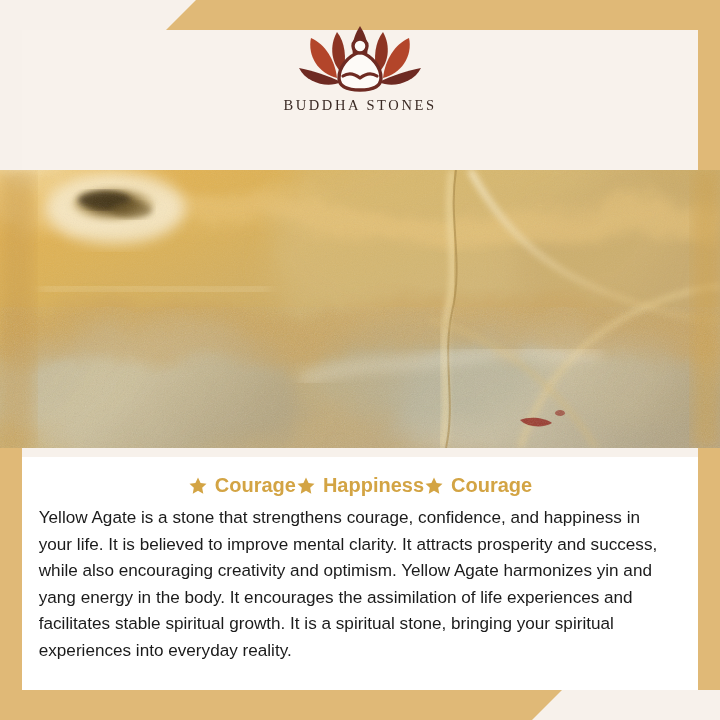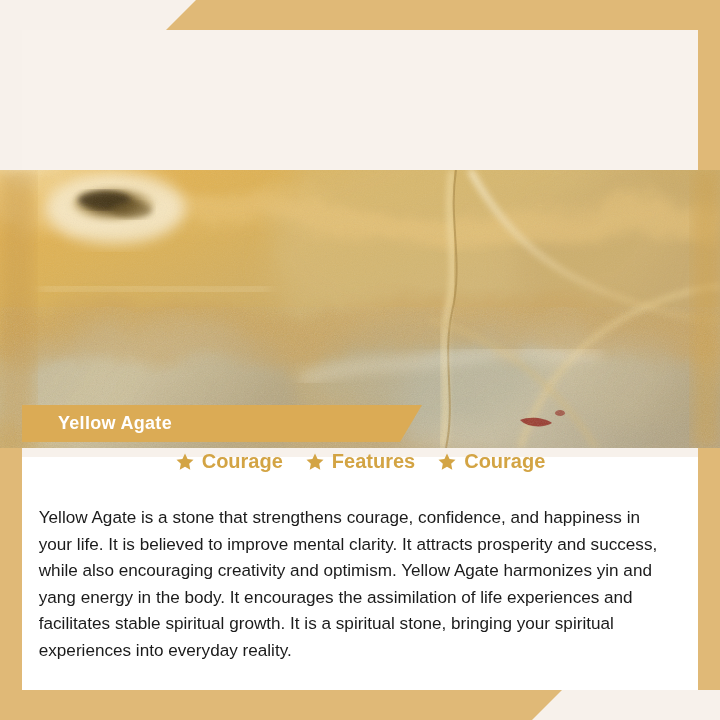--- a/index.html
+++ b/index.html
@@ -85,22 +85,22 @@
   
   .content{
     position:absolute;left:22px;top:448px;width:676px;height:242px;
     background:#ffffff;
     z-index:4;
   }
   .content-topstrip{
     position:absolute;left:0;top:0;width:676px;height:9px;background:#f7f1eb;
   }
   .benefits{
-    position:absolute;left:0;top:2px;width:676px;
-    display:flex;align-items:center;justify-content:center;gap:22px;
+    position:absolute;left:0;top:26px;width:676px;
+    display:flex;align-items:center;justify-content:center;
   }
   .benefit{display:flex;align-items:center;gap:7px;}
   .star{width:20px;height:20px;display:block;flex:none;}
   .benefit-label{
     font-family:"Liberation Sans Narrow","Liberation Sans",sans-serif;
     font-weight:bold;font-size:20px;color:#d3a444;white-space:nowrap;
   }
   .body-text{
     position:absolute;left:0;top:56px;width:676px;
     padding:0 17px;box-sizing:border-box;
@@ -114,20 +114,46 @@
 <body>
 
 <div id="page">
 
   <div class="inner-cream"></div>
   <div class="gold-top"></div>
   <div class="gold-right"></div>
   <div class="gold-bottom"></div>
   <div class="gold-left"></div>
 
+  <div class="logo-area">
+    <svg class="logo-mark" viewBox="0 0 150 66">
+      <g fill="none" stroke-linecap="round" stroke-linejoin="round">
+
+        <path d="M14 42 C22 58, 44 62, 56 56 C44 50, 26 44, 14 42 Z" fill="#6e2a22"></path>
+
+        <path d="M136 42 C128 58, 106 62, 94 56 C106 50, 124 44, 136 42 Z" fill="#6e2a22"></path>
+
+        <path d="M26 12 C22 30, 34 48, 52 52 C50 34, 40 18, 26 12 Z" fill="#b3452a"></path>
+
+        <path d="M124 12 C128 30, 116 48, 98 52 C100 34, 110 18, 124 12 Z" fill="#b3452a"></path>
+
+        <path d="M52 6 C44 20, 46 38, 58 48 C62 32, 60 16, 52 6 Z" fill="#8d3423"></path>
+
+        <path d="M98 6 C106 20, 104 38, 92 48 C88 32, 90 16, 98 6 Z" fill="#8d3423"></path>
+
+        <path d="M75 0 C66 14, 64 30, 75 44 C86 30, 84 14, 75 0 Z" fill="#6e2a22"></path>
+
+        <path d="M75 26 C62 30, 54 42, 54 52 C54 60, 62 64, 75 64 C88 64, 96 60, 96 52 C96 42, 88 30, 75 26 Z" fill="#fdfaf7" stroke="#6e2a22" stroke-width="3.4"></path>
+        <path d="M58 50 C64 46, 70 48, 75 52 C80 48, 86 46, 92 50" stroke="#6e2a22" stroke-width="3.2" fill="none"></path>
+
+        <circle cx="75" cy="20" r="7" fill="#fdfaf7" stroke="#6e2a22" stroke-width="3.4"></circle>
+      </g>
+    </svg>
+    <div class="logo-word">BUDDHA STONES</div>
+  </div>
 
 
   <div class="stone-wrap">
     <svg viewBox="0 0 720 278" preserveAspectRatio="none">
       <defs>
         <linearGradient id="base" x1="0" y1="0" x2="1" y2="1">
           <stop offset="0%" stop-color="#e8b24e"></stop>
           <stop offset="22%" stop-color="#ddb256"></stop>
           <stop offset="45%" stop-color="#cfae66"></stop>
           <stop offset="68%" stop-color="#c4ab77"></stop>
@@ -218,39 +244,36 @@
 
       <g opacity=".5" filter="url(#grain)">
         <rect x="540" y="150" width="180" height="128" fill="#fff"></rect>
         <rect x="230" y="195" width="200" height="83" fill="#fff"></rect>
         <rect x="0" y="150" width="180" height="128" fill="#fff"></rect>
       </g>
       <rect width="720" height="278" filter="url(#grain)" opacity=".5"></rect>
     </svg>
   </div>
 
-  <div class="stone-label">
-    <span>Yellow Agate</span>
-  </div>
 
   <div class="content">
     <div class="content-topstrip"></div>
 
     <div class="benefits">
       <div class="benefit">
         <svg class="star" viewBox="0 0 24 24">
           <path d="M12 1.8l3.1 6.6 7.1 .9 -5.2 4.9 1.35 7.0 -6.35 -3.5 -6.35 3.5 1.35 -7.0 -5.2 -4.9 7.1 -.9z" fill="#d3a444"></path>
         </svg>
         <span class="benefit-label">Courage</span>
       </div>
       <div class="benefit">
         <svg class="star" viewBox="0 0 24 24">
           <path d="M12 1.8l3.1 6.6 7.1 .9 -5.2 4.9 1.35 7.0 -6.35 -3.5 -6.35 3.5 1.35 -7.0 -5.2 -4.9 7.1 -.9z" fill="#d3a444"></path>
         </svg>
-        <span class="benefit-label">Features</span>
+        <span class="benefit-label">Happiness</span>
       </div>
       <div class="benefit">
         <svg class="star" viewBox="0 0 24 24">
           <path d="M12 1.8l3.1 6.6 7.1 .9 -5.2 4.9 1.35 7.0 -6.35 -3.5 -6.35 3.5 1.35 -7.0 -5.2 -4.9 7.1 -.9z" fill="#d3a444"></path>
         </svg>
         <span class="benefit-label">Courage</span>
       </div>
     </div>
 
     <div class="body-text">Yellow Agate is a stone that strengthens courage, confidence, and happiness in your life. It is believed to improve mental clarity. It attracts prosperity and success, while also encouraging creativity and optimism. Yellow Agate harmonizes yin and yang energy in the body. It encourages the assimilation of life experiences and facilitates stable spiritual growth. It is a spiritual stone, bringing your spiritual experiences into everyday reality.</div>

